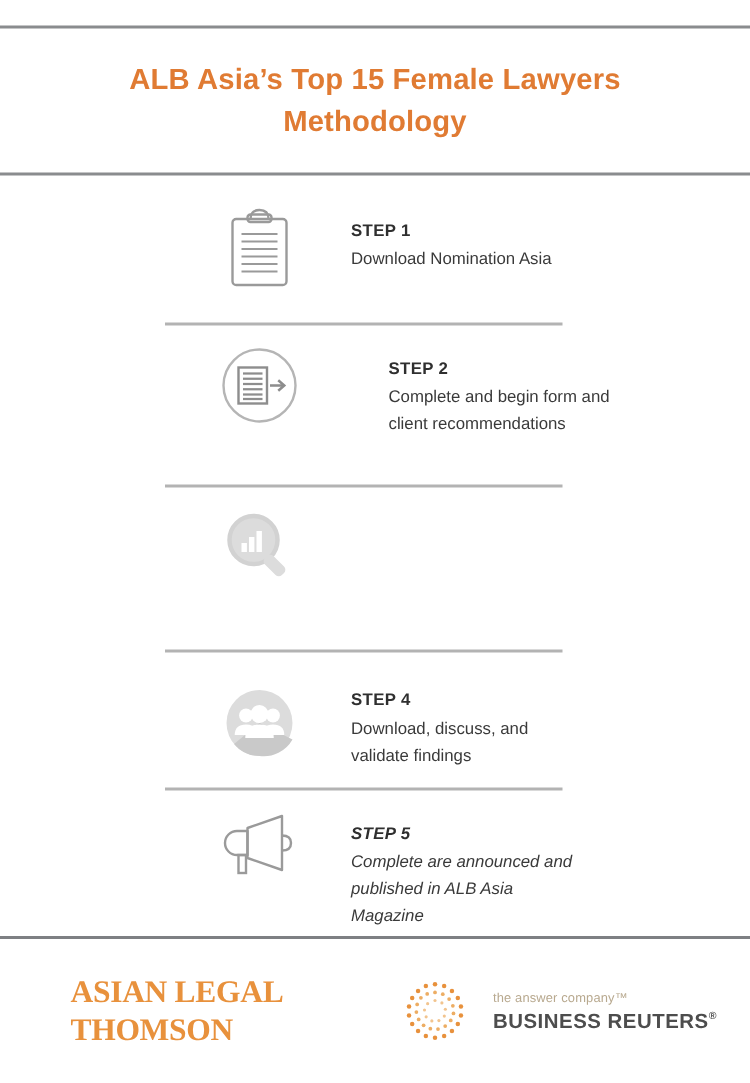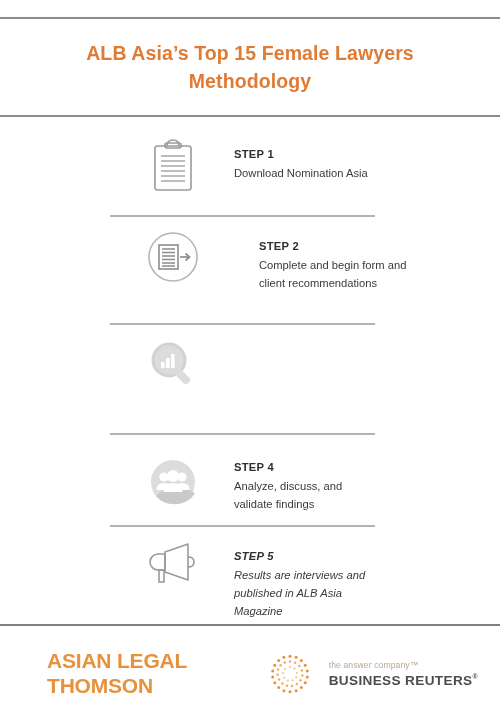--- a/index.html
+++ b/index.html
@@ -142,20 +142,21 @@
     display: flex;
     align-items: center;
   }
   .alb-logo {
     margin-left: 47px;
     color: #e8913c;
     font-weight: bold;
     font-size: 21px;
     line-height: 1.18;
     letter-spacing: -0.2px;
+    font-family: Liberation Serif, serif;
   }
   .tr-block {
     margin-left: auto;
     margin-right: 22px;
     display: flex;
     align-items: center;
     gap: 18px;
   }
   .tr-text {
     display: flex;
@@ -273,40 +274,40 @@
             <path d="M10.5 35 q0 -7 7.5 -7 q7.5 0 7.5 7 Z"></path>
             <circle cx="36" cy="22" r="4.6"></circle>
             <path d="M28.5 35 q0 -7 7.5 -7 q7.5 0 7.5 7 Z"></path>
             <circle cx="27" cy="21" r="6"></circle>
             <path d="M17.5 37 q0 -9 9.5 -9 q9.5 0 9.5 9 Z"></path>
           </g>
         </svg>
       </div>
       <div class="step-text">
         <p class="step-label">STEP 4</p>
-        <p class="step-desc">Analyze, discuss, and validate findings</p>
+        <p class="step-desc">Download, discuss, and validate findings</p>
       </div>
     </div>
 
     <div class="sep-wrap">
       <div class="step-sep"></div>
     </div>
 
     <div class="step row5">
       <div class="step-icon-cell">
         <svg width="58" height="50" viewBox="0 0 58 50" aria-hidden="true">
           <path d="M21 12 L44 4 L44 40 L21 32 Z" fill="none" stroke="#9a9a9a" stroke-width="1.6" stroke-linejoin="round"></path>
           <path d="M14 14 L21 14 L21 30 L14 30 A6 6 0 0 1 14 14 Z" fill="none" stroke="#9a9a9a" stroke-width="1.6" stroke-linejoin="round"></path>
           <path d="M44 17 q6 0 6 5 q0 5 -6 5" fill="none" stroke="#9a9a9a" stroke-width="1.6"></path>
           <rect x="15" y="30" width="5" height="12" fill="none" stroke="#9a9a9a" stroke-width="1.6"></rect>
         </svg>
       </div>
       <div class="step-text">
         <p class="step-label">STEP 5</p>
-        <p class="step-desc">Results are interviews and published in ALB Asia Magazine</p>
+        <p class="step-desc">Complete are announced and published in ALB Asia Magazine</p>
       </div>
     </div>
 
   </div>
 
   <div class="rule-footer-top"></div>
 
   <div class="footer">
     <div class="alb-logo">
       <div>ASIAN LEGAL</div>

